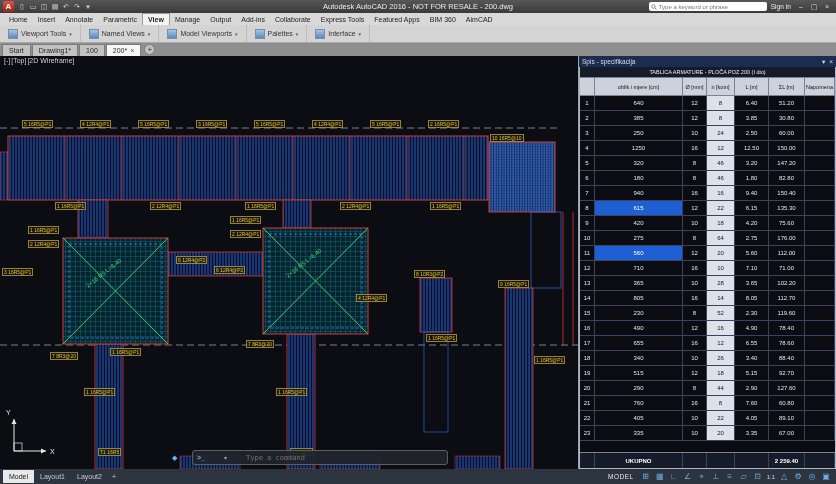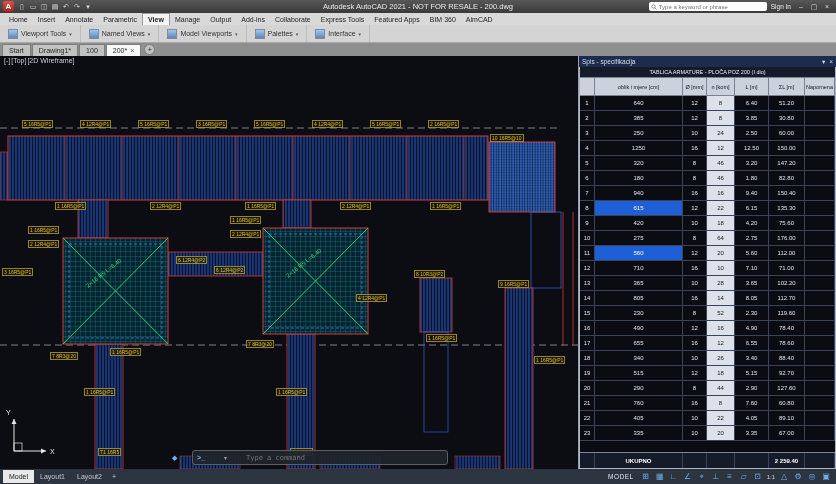--- a/index.html
+++ b/index.html
@@ -86,21 +86,21 @@
     <div class="logo">A</div>
     <div class="qat">
         <div class="qicon">▯</div>
         <div class="qicon">▭</div>
         <div class="qicon">◫</div>
         <div class="qicon">▤</div>
         <div class="qicon">↶</div>
         <div class="qicon">↷</div>
         <div class="qicon">▾</div>
       </div>
-    <div class="wtitle">Autodesk AutoCAD 2021 - NOT FOR RESALE - 200.dwg</div>
+    <div class="wtitle">Autodesk AutoCAD 2016 - NOT FOR RESALE - 200.dwg</div>
     <div class="tb-right">
       <div class="searchbox">
         <svg width="6" height="6">
           <circle cx="2.5" cy="2.5" r="1.7" fill="none" stroke="#777" stroke-width="0.8"></circle>
           <line x1="3.7" y1="3.7" x2="5.5" y2="5.5" stroke="#777" stroke-width="0.8"></line>
         </svg>
         <input placeholder="Type a keyword or phrase" style="">
       </div>
       <div class="signin">Sign In</div>
       <div class="winbtns">

